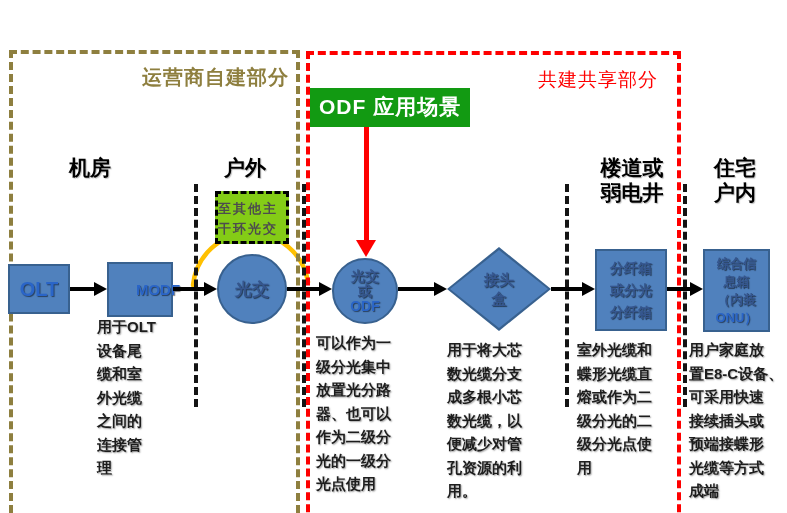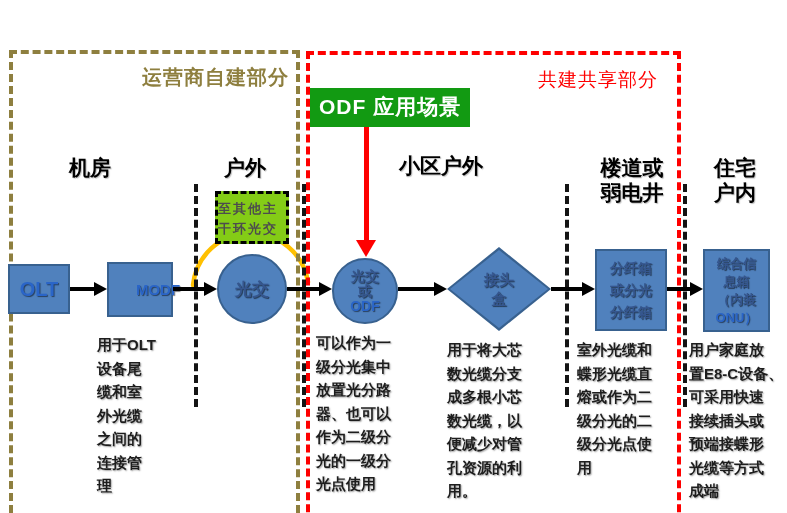--- a/index.html
+++ b/index.html
@@ -80,21 +80,21 @@
   #a1l{left:70px;width:26px;} #a1h{left:94px;}
   #a2l{left:173px;width:33px;} #a2h{left:204px;}
   #a3l{left:287px;width:34px;} #a3h{left:319px;}
   #a4l{left:398px;width:38px;} #a4h{left:434px;}
   #a5l{left:551px;width:33px;} #a5h{left:582px;}
   #a6l{left:667px;width:25px;} #a6h{left:690px;}
 
   
   .desc{position:absolute;font-size:15px;font-weight:bold;color:#1d1d1d;line-height:23.5px;
         text-shadow:1px 1px 1.5px rgba(0,0,0,0.35);}
-  #desc-modf{left:97px;top:291px;width:86px;}
+  #desc-modf{left:97px;top:273px;width:86px;}
   #desc-gj2{left:316px;top:289px;width:100px;}
   #desc-jtb{left:447px;top:296px;width:106px;}
   #desc-fxx{left:577px;top:296px;width:106px;}
   #desc-zhx{left:689px;top:296px;width:98px;}
 </style>
 </head>
 <body>
 
 <div id="canvas">
 
@@ -107,21 +107,20 @@
   <div id="self-built-label" class="abs">运营商自建部分</div>
   <div id="shared-label" class="abs">共建共享部分</div>
 
   <div id="sep-1" class="vsep"></div>
   <div id="sep-2" class="vsep"></div>
   <div id="sep-3" class="vsep"></div>
   <div id="sep-4" class="vsep"></div>
 
   <div id="col-1" class="col-h pre">机房</div>
   <div id="col-2" class="col-h pre">户外</div>
-  <div id="col-3" class="col-h pre">小区户外</div>
   <div id="col-4" class="col-h pre">楼道或
 弱电井</div>
   <div id="col-5" class="col-h pre">住宅
 户内</div>
 
   <div id="annot-box" class="abs pre">至其他主
 干环光交</div>
 
   <div id="node-olt" class="node">
     <div class="nlabel-bright">OLT</div>

